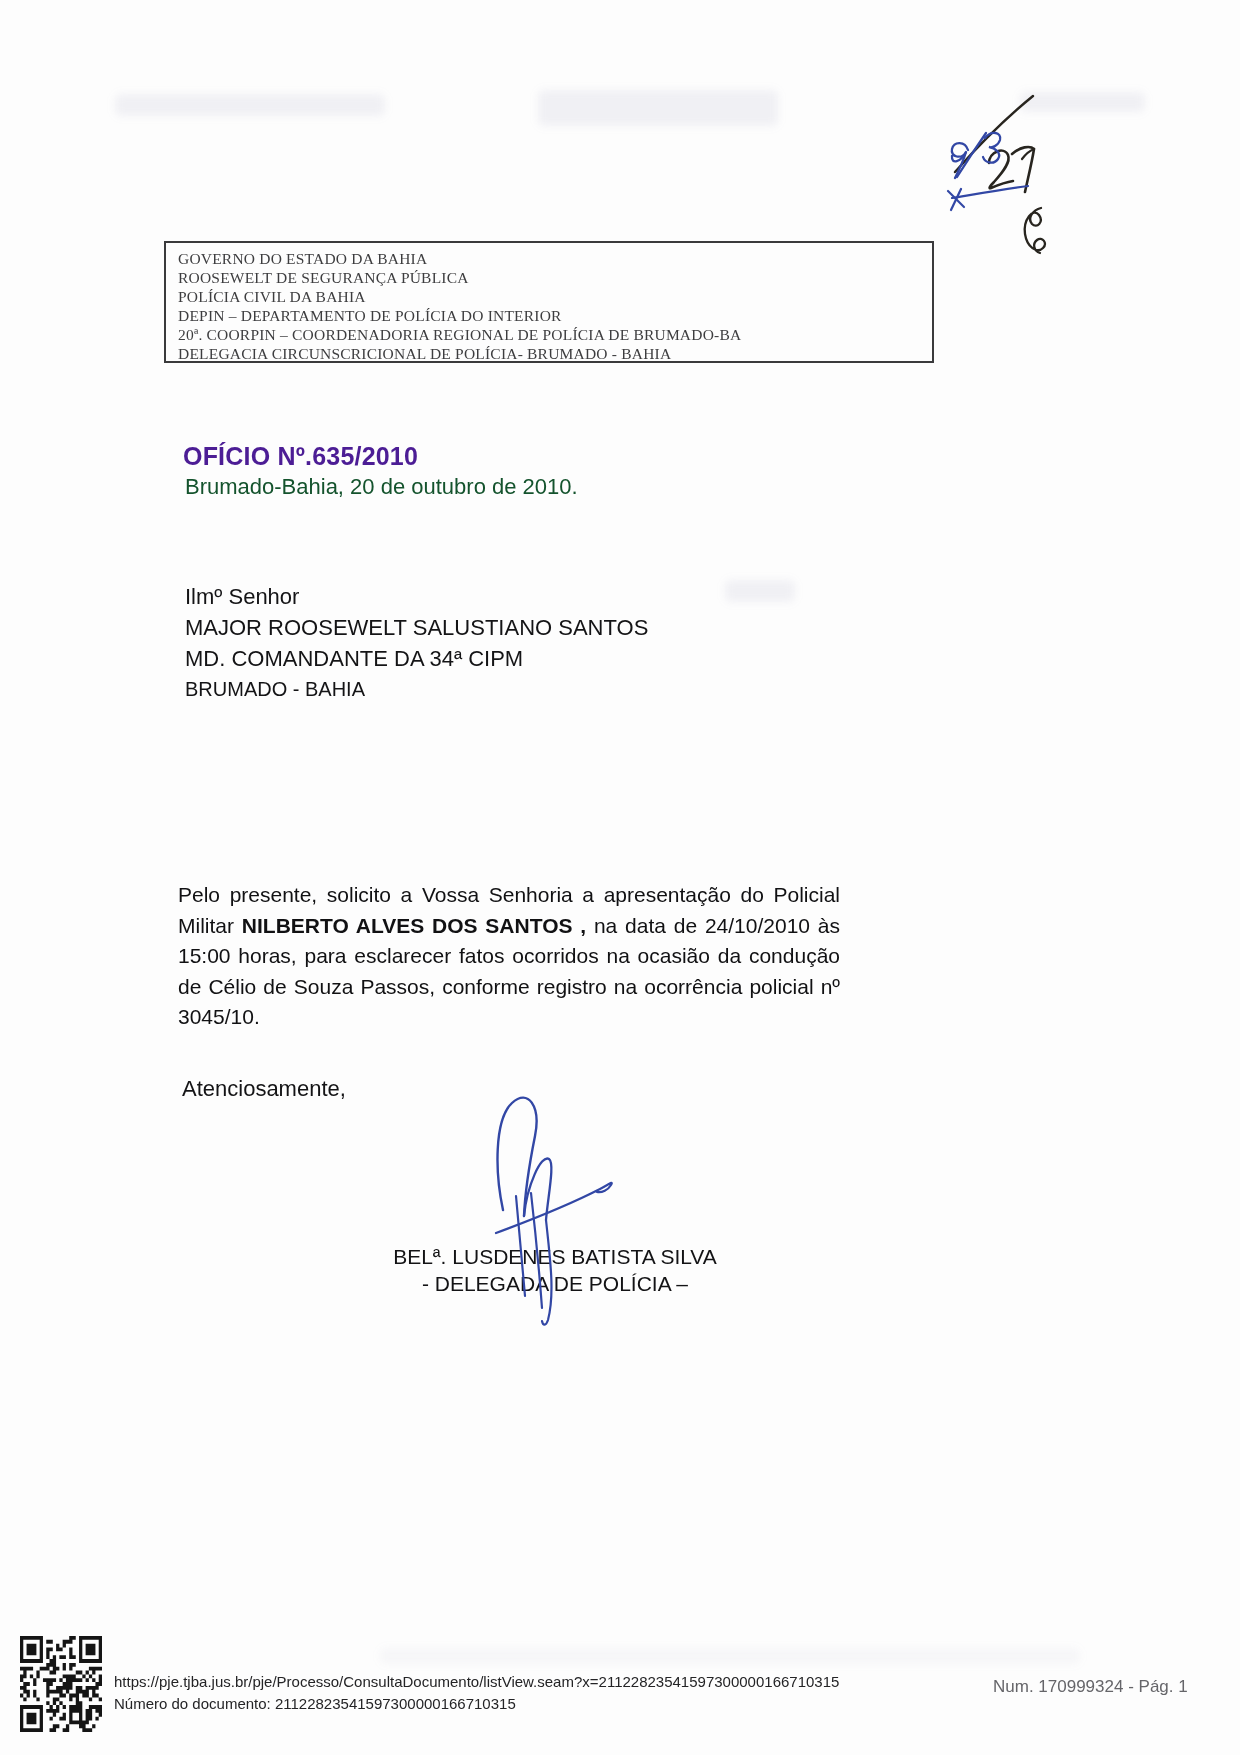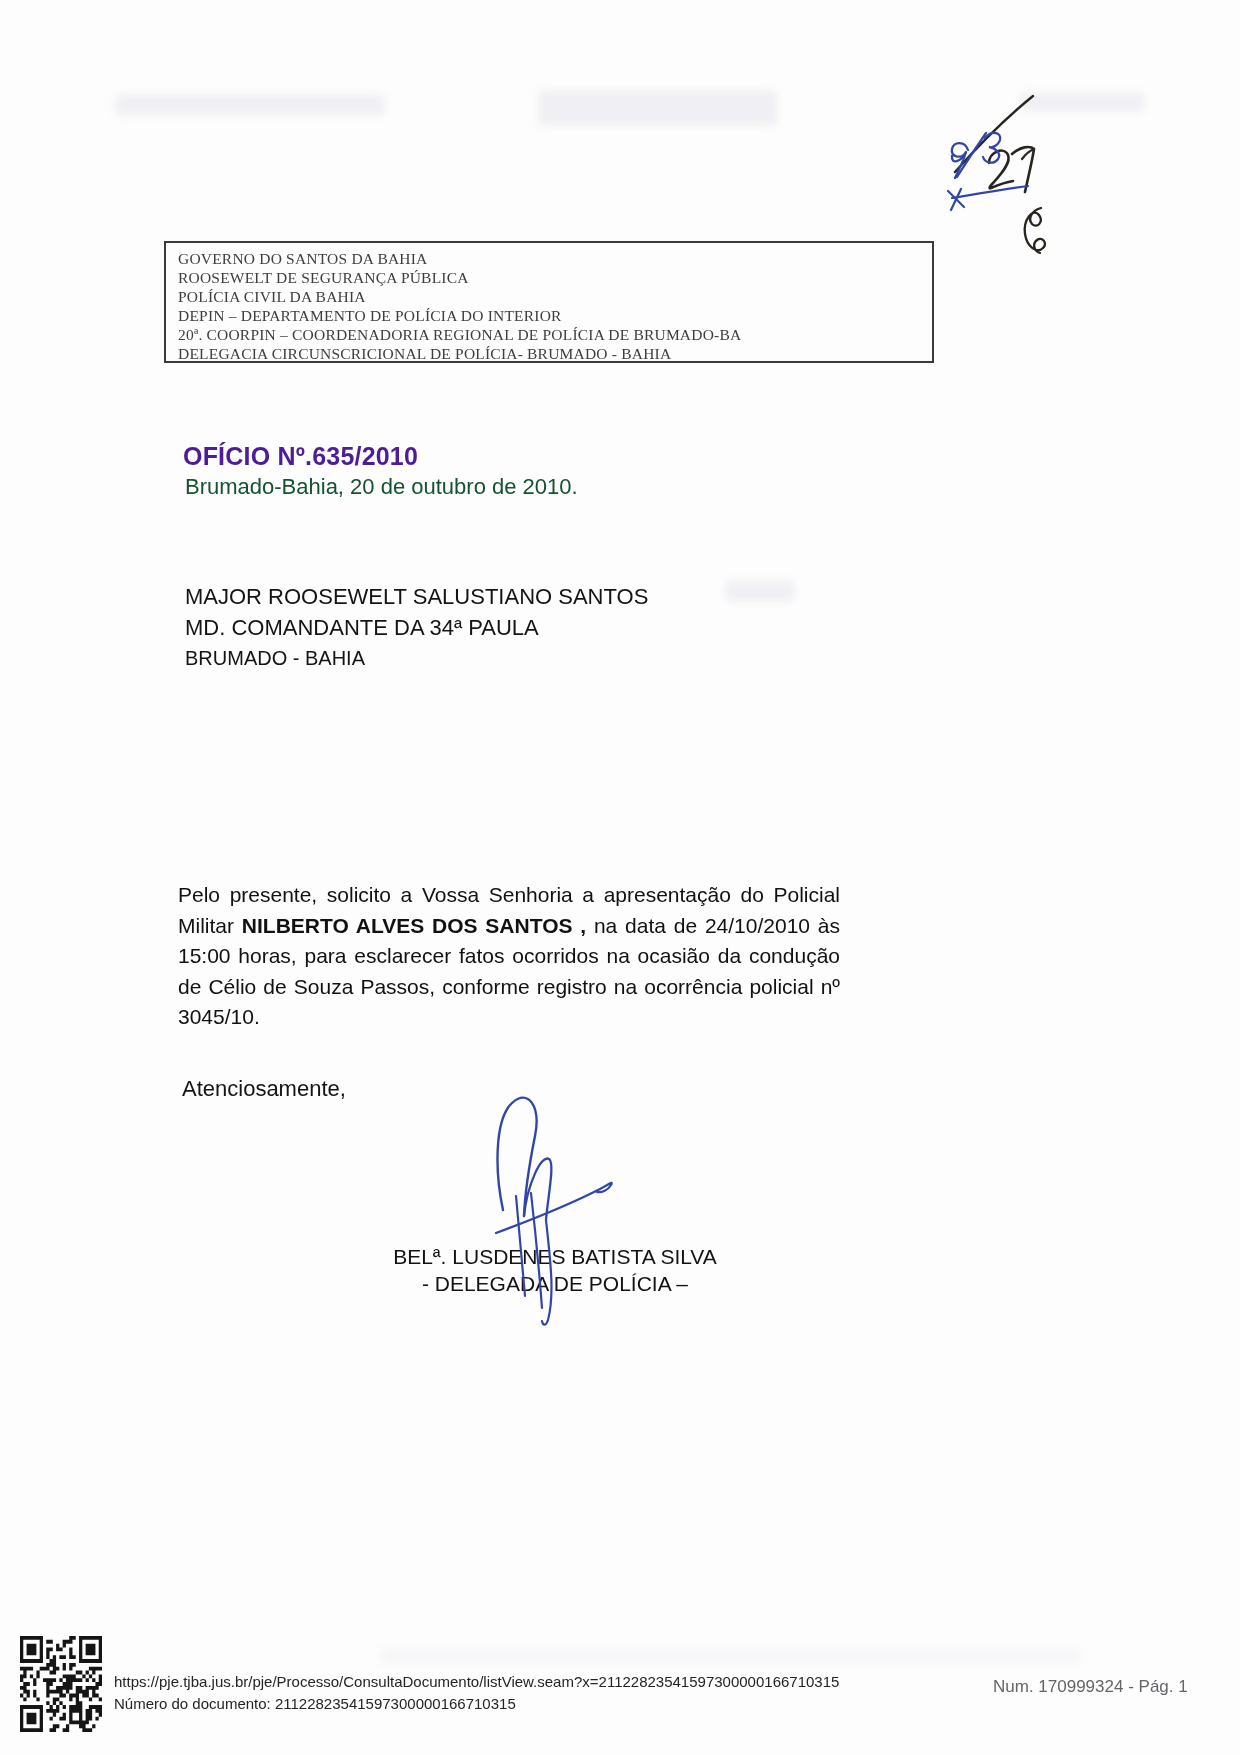--- a/index.html
+++ b/index.html
@@ -97,34 +97,35 @@
     <path d="M 29,89 C 39,73 49,58 58,45" stroke="#3247a5" stroke-width="2.3" stroke-linecap="round"></path>
 
     <path d="M 57,50 C 63,42 74,44 72,52 C 70,58 64,60 61,59 C 67,60 74,65 70,71 C 66,77 57,75 55,69" stroke="#3247a5" stroke-width="2.3" stroke-linecap="round"></path>
 
     <path d="M 24,110 C 48,106 76,101 100,98" stroke="#3247a5" stroke-width="2.2" stroke-linecap="round"></path>
     <path d="M 20,103 L 36,119" stroke="#3247a5" stroke-width="2.2" stroke-linecap="round"></path>
     <path d="M 33,101 L 23,122" stroke="#3247a5" stroke-width="2.2" stroke-linecap="round"></path>
   </svg>
 
   <div class="header-box">
-    <div>GOVERNO DO SANTOS DA BAHIA</div>
+    <div>GOVERNO DO ESTADO DA BAHIA</div>
     <div>ROOSEWELT DE SEGURANÇA PÚBLICA</div>
     <div>POLÍCIA CIVIL DA BAHIA</div>
     <div>DEPIN – DEPARTAMENTO DE POLÍCIA DO INTERIOR</div>
     <div>20ª. COORPIN – COORDENADORIA REGIONAL DE POLÍCIA DE BRUMADO-BA</div>
     <div>DELEGACIA CIRCUNSCRICIONAL DE POLÍCIA- BRUMADO - BAHIA</div>
   </div>
 
   <div class="doc-title">OFÍCIO Nº.635/2010</div>
   <div class="doc-date">Brumado-Bahia,  20 de outubro de 2010.</div>
 
   <div class="addressee">
+    <div>Ilmº Senhor</div>
     <div>MAJOR ROOSEWELT SALUSTIANO SANTOS</div>
-    <div>MD. COMANDANTE DA 34ª PAULA</div>
+    <div>MD. COMANDANTE DA 34ª CIPM</div>
     <div class="small">BRUMADO - BAHIA</div>
   </div>
 
   <p class="body-par"><span>Pelo presente, solicito a Vossa Senhoria a apresentação do Policial Militar </span><b>NILBERTO ALVES DOS SANTOS , </b><span>na data de 24/10/2010 às 15:00 horas, para esclarecer fatos ocorridos na ocasião da condução de Célio de Souza Passos,  conforme registro na ocorrência policial nº 3045/10.</span></p>
 
   <div class="closing">Atenciosamente,</div>
 
   <svg class="sig-svg" width="205" height="265" viewBox="0 0 205 265" fill="none">
     <path d="M 75,142 C 67,105 66,52 84,35 C 100,20 113,38 107,68 C 101,98 97,125 96,148" stroke="#3247a5" stroke-width="2.4" stroke-linecap="round"></path>
     <path d="M 96,148 C 99,118 113,86 121,91 C 127,95 120,128 118,152" stroke="#3247a5" stroke-width="2.3" stroke-linecap="round"></path>

